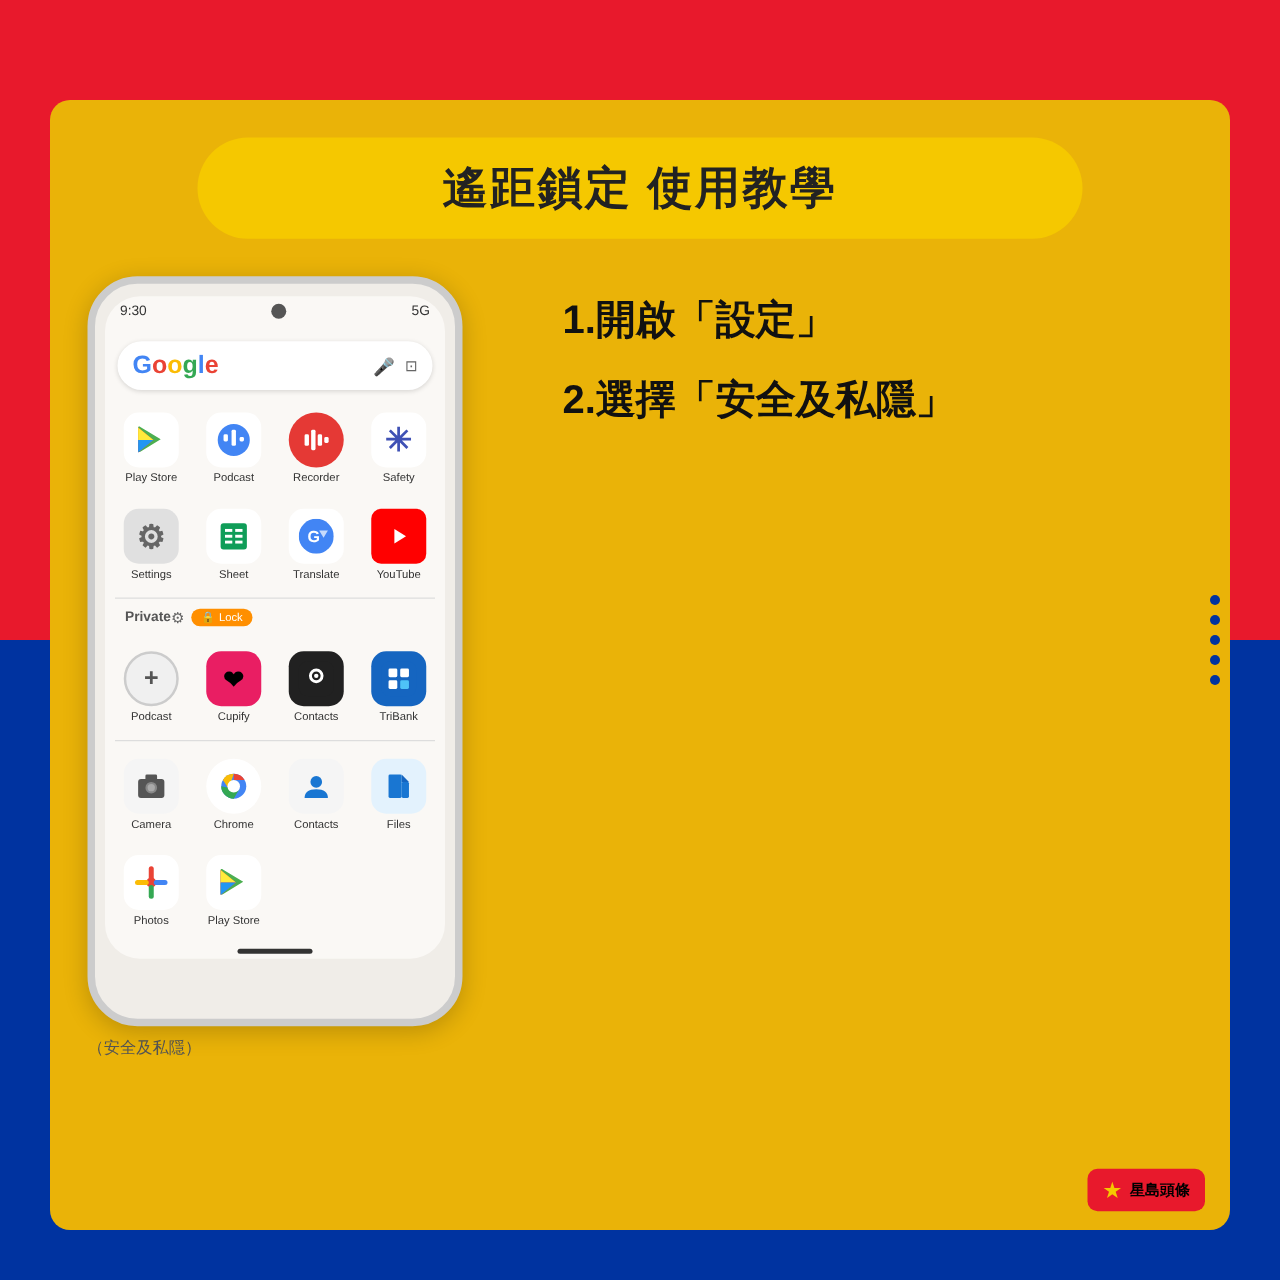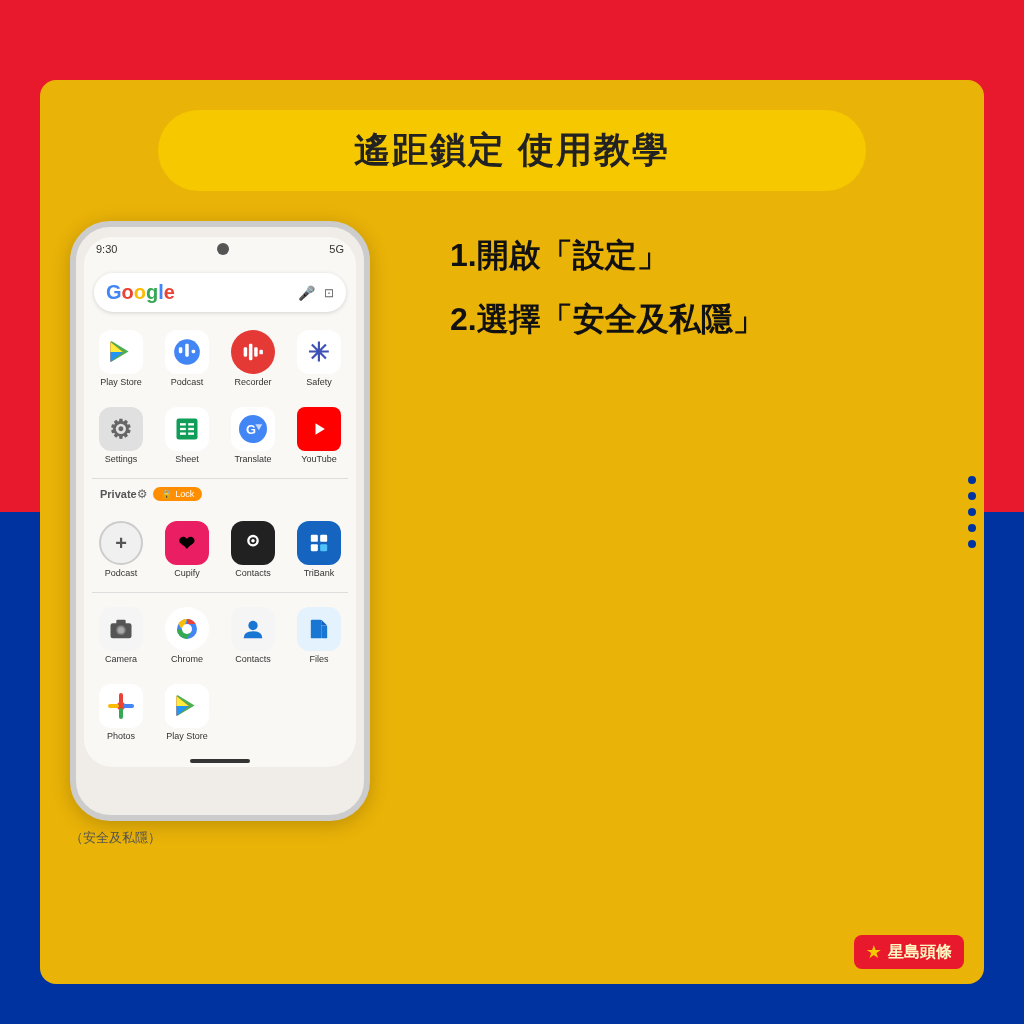--- a/index.html
+++ b/index.html
@@ -263,22 +263,22 @@
       padding: 6px 12px;
       display: flex;
       align-items: center;
       gap: 6px;
     }
     .brand-star {
       color: #f5c800;
       font-size: 18px;
     }
     .brand-text {
-      color: #fef9c3;
-      font-size: 16px;
+      color: #000000;
+      font-size: 12px;
       font-weight: bold;
     }
 
     
     .dots-right {
       position: absolute;
       right: 48px;
       top: 50%;
       transform: translateY(-50%);
       display: flex;

